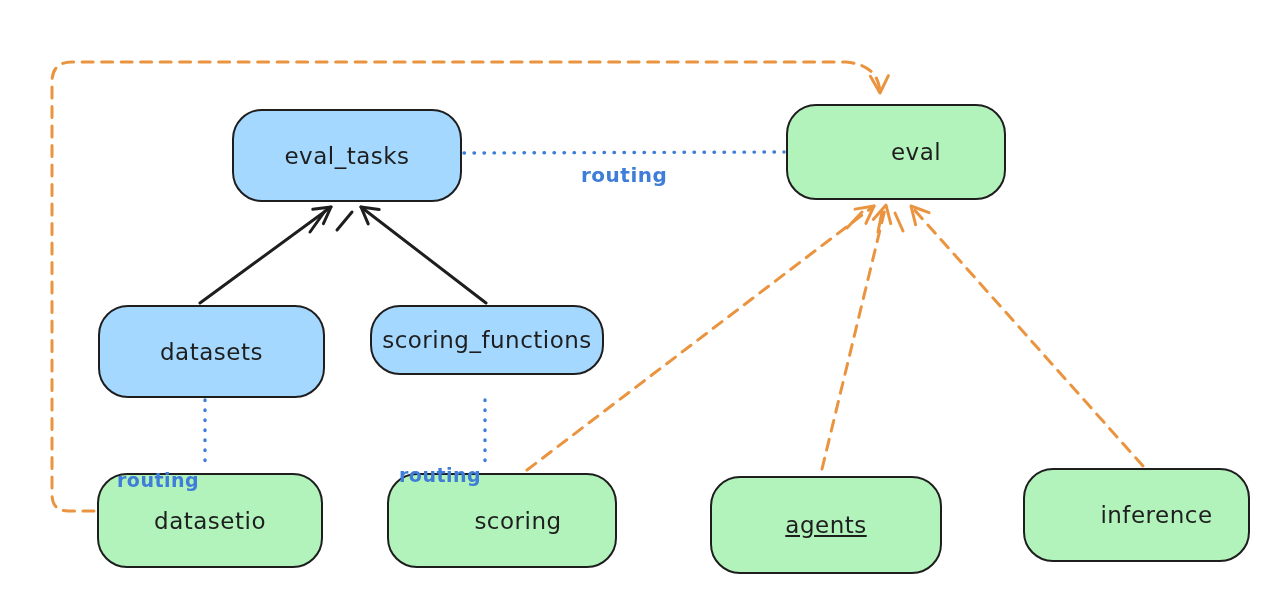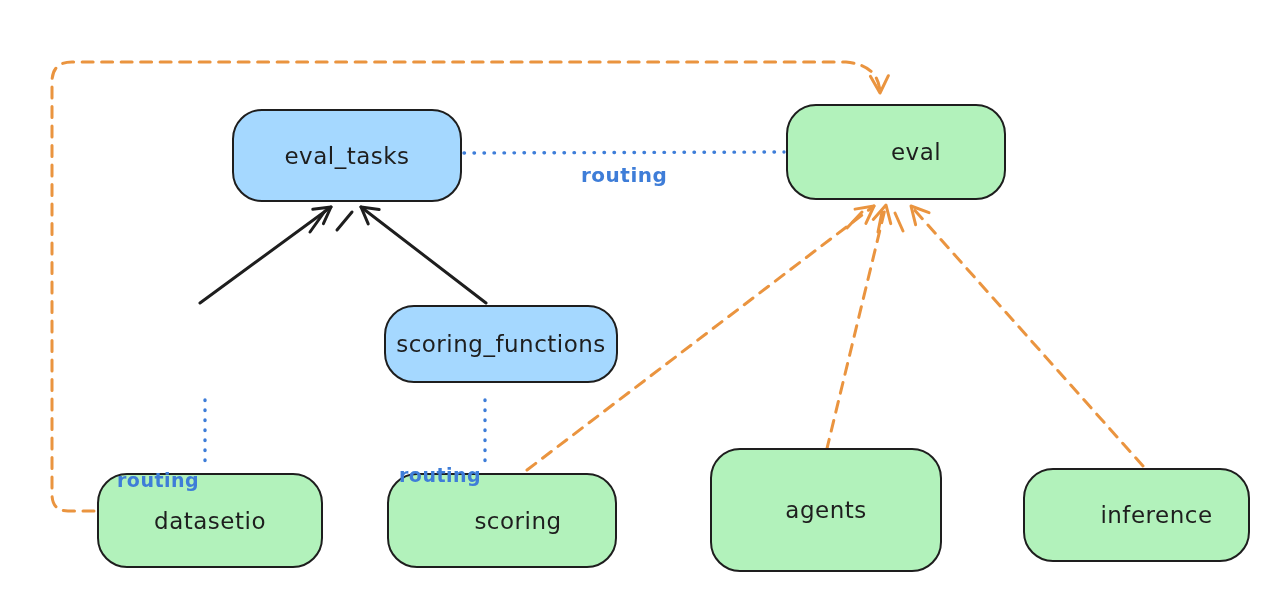--- a/index.html
+++ b/index.html
@@ -104,31 +104,34 @@
     <path class="edge-orange-dashed" d="M 94 511 L 68 511 Q 52 511 52 494 L 52 82 Q 52 62 72 62 L 846 62 Q 879 65 880 93" marker-end="url(#arrow-orange)"></path>
   </svg>
 
   <div class="node node-blue" style="left:232px; top:109px; width:230px; height:93px;">
     <span>eval_tasks</span>
   </div>
   <div class="node node-green" style="left:786px; top:104px; width:220px; height:96px;padding-left:40px;">
     <span>eval</span>
   </div>
 
-  <div class="node node-blue" style="left:384px; top:305px; width:234px; height:78px;">
+  <div class="node node-blue" style="left:98px; top:305px; width:227px; height:93px;">
+    <span>datasets</span>
+  </div>
+  <div class="node node-blue" style="left:370px; top:305px; width:234px; height:70px;">
     <span>scoring_functions</span>
   </div>
 
   <div class="node node-green" style="left:97px; top:473px; width:226px; height:95px;">
     <span>datasetio</span>
   </div>
   <div class="node node-green" style="left:387px; top:473px; width:230px; height:95px;padding-left:32px;">
     <span>scoring</span>
   </div>
-  <div class="node node-green" style="left:710px; top:448px; width:232px; height:124px;">
+  <div class="node node-green" style="left:710px; top:476px; width:232px; height:98px;text-decoration:underline;">
     <span>agents</span>
   </div>
   <div class="node node-green" style="left:1023px; top:468px; width:227px; height:94px;padding-left:40px;">
     <span>inference</span>
   </div>
 
   <div class="edge-label" style="left:581px; top:118px;">routing</div>
   <div class="edge-label" style="left:117px; top:424px; font-size:19px;">routing</div>
   <div class="edge-label" style="left:399px; top:419px; font-size:19px;">routing</div>
 

